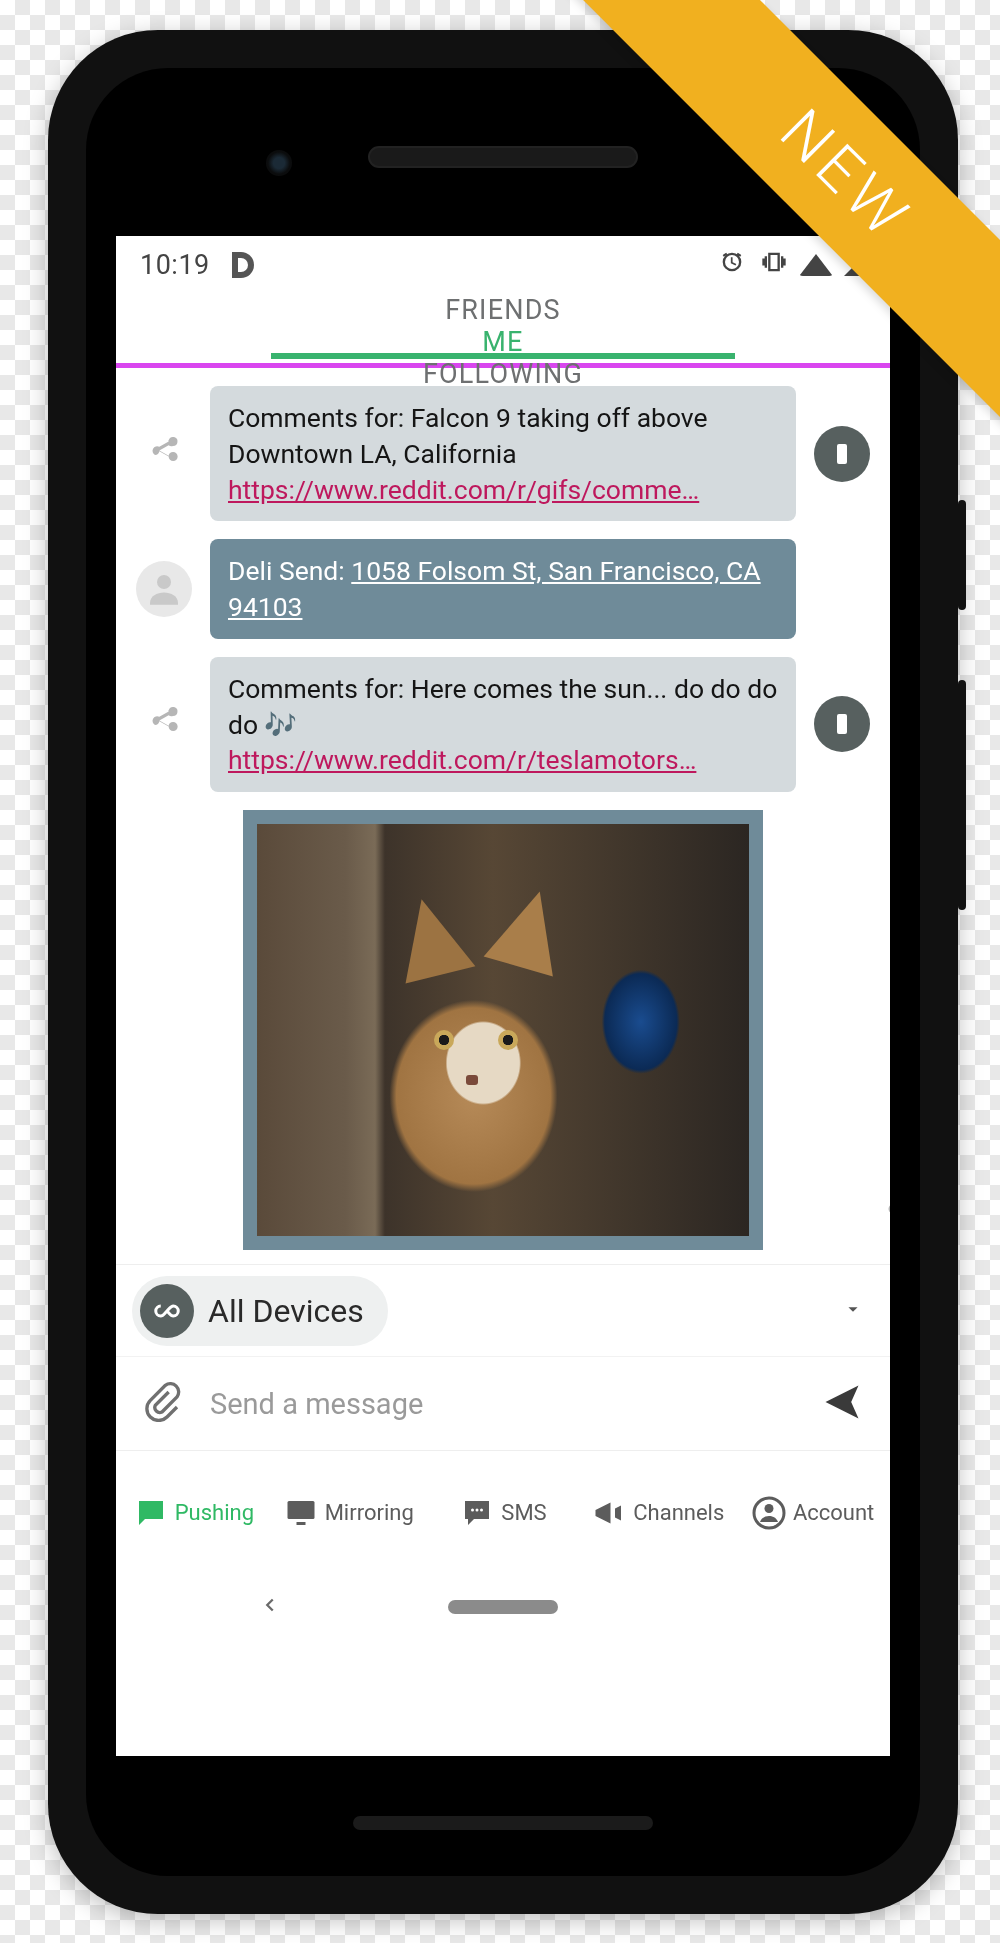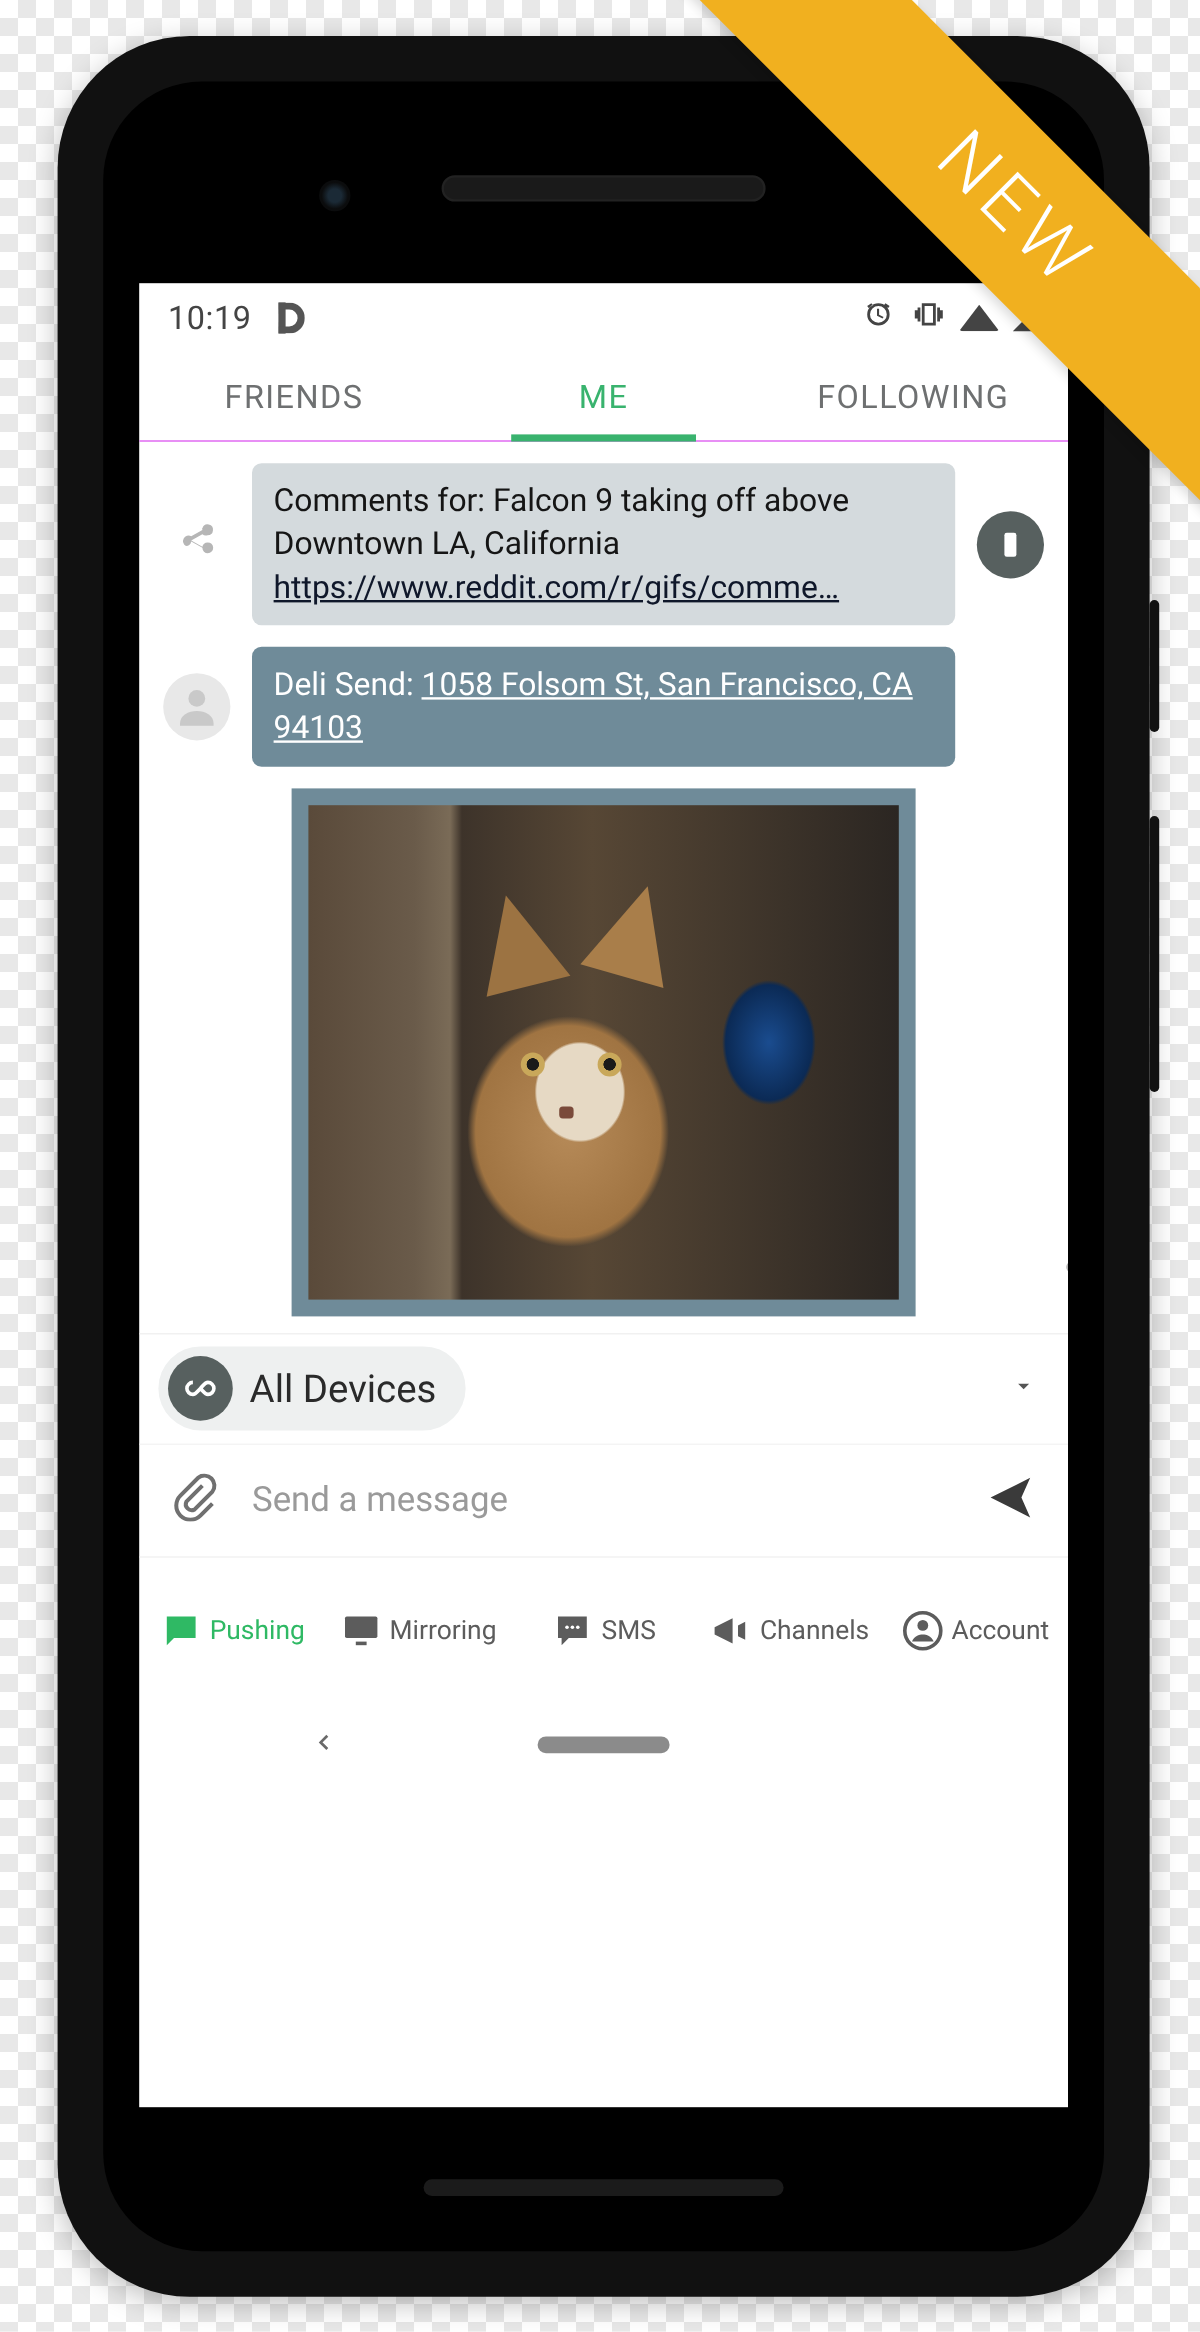--- a/index.html
+++ b/index.html
@@ -87,21 +87,22 @@
     content:""; position:absolute; left:4px; top:0; width:16px; height:14px; border:6px solid #555; border-left:none; border-radius:0 14px 14px 0;
   }
   .statusbar .right { margin-left: auto; display: flex; align-items: center; gap: 14px;}
   .ico-alarm svg, .ico-vibrate svg { width:28px; height:28px; fill:#444;}
   .wifi { width:0;height:0; border-left:14px solid transparent; border-right:14px solid transparent; border-bottom:22px solid #444; border-radius:3px; transform: scaleX(1.2); }
   .cell { width:0;height:0; border-left:22px solid transparent; border-bottom:22px solid #444;}
   
   .toptabs {
     display: flex;
     height: 74px;
-    border-bottom: 1px solid #d946ef;
+    border-bottom: 5px solid #d946ef;
+    flex-direction: column;
   }
   .toptabs .tab {
     flex:1; display:flex; align-items:center; justify-content:center;
     color:#6e7071; font-size:27px; font-weight:400; letter-spacing:1.2px;
     position: relative;
   }
   .toptabs .tab.active { color:#39b36e; }
   .toptabs .tab.active::after{
     content:""; position:absolute; bottom:-1px; left:20%; right:20%; height:6px; background:#39b36e;
   }
@@ -114,21 +115,21 @@
     flex:1;
     background:#d4dadd;
     border-radius: 8px;
     padding: 14px 18px;
     font-size: 26.5px;
     color:#222;
     line-height:1.35;
     position:relative;
   }
   .bubble .title { font-weight:400; color:#151515;}
-  .bubble .link { color:#0f172a; text-decoration: underline;}
+  .bubble .link { color:#be185d; text-decoration: underline;}
   .bubble.blue { background:#6f8b99; color:#fff;}
   .bubble.blue .link { color:#fff;}
   .bubble.blue .normal { color:#fff;}
   .device-badge {
     width:56px; height:56px; border-radius:50%; background:#57605f;
     display:flex; align-items:center; justify-content:center;
   }
   .device-badge svg { width:24px; height:24px; fill:#fff;}
   .share-ico svg { width:36px; height:36px; fill:#b6b6b6;}
   .avatar {
@@ -269,20 +270,40 @@
                   <path d="M4 20c0-4 4-6 8-6s8 2 8 6v1H4z"></path>
                 </svg>
             </div>
           </div>
           <div class="bubble blue">
             <span class="normal">Deli Send: </span><span class="link">1058 Folsom St, San Francisco, CA 94103</span>
           </div>
           <div class="right-slot"></div>
         </div>
 
+        <div class="row">
+          <div class="left-slot">
+            <span class="share-ico">
+              <svg viewBox="0 0 24 24">
+                  <path d="M18 8a3 3 0 10-2.83-4H15a3 3 0 00.1 1.06L8.9 8.53A3 3 0 106 14a3 3 0 002.9-2.47l6.2 3.47A3 3 0 1018 12a3 3 0 00-2.9 2.47L8.9 11 15.1 7.53A3 3 0 0018 8z"></path>
+                </svg>
+            </span>
+          </div>
+          <div class="bubble">
+            <div class="title">Comments for: Here comes the sun... do do do do 🎶</div>
+            <div class="link">https://www.reddit.com/r/teslamotors…</div>
+          </div>
+          <div class="right-slot">
+            <div class="device-badge">
+              <svg viewBox="0 0 24 24">
+                  <rect x="7" y="2" width="10" height="20" rx="2"></rect>
+                </svg>
+            </div>
+          </div>
+        </div>
 
         <div class="imgmsg">
           <div class="imgframe">
             <div class="catimage">
               <div class="cat-ear1"></div>
               <div class="cat-ear2"></div>
               <div class="cat-eye e1"></div>
               <div class="cat-eye e2"></div>
               <div class="cat-nose"></div>
             </div>

